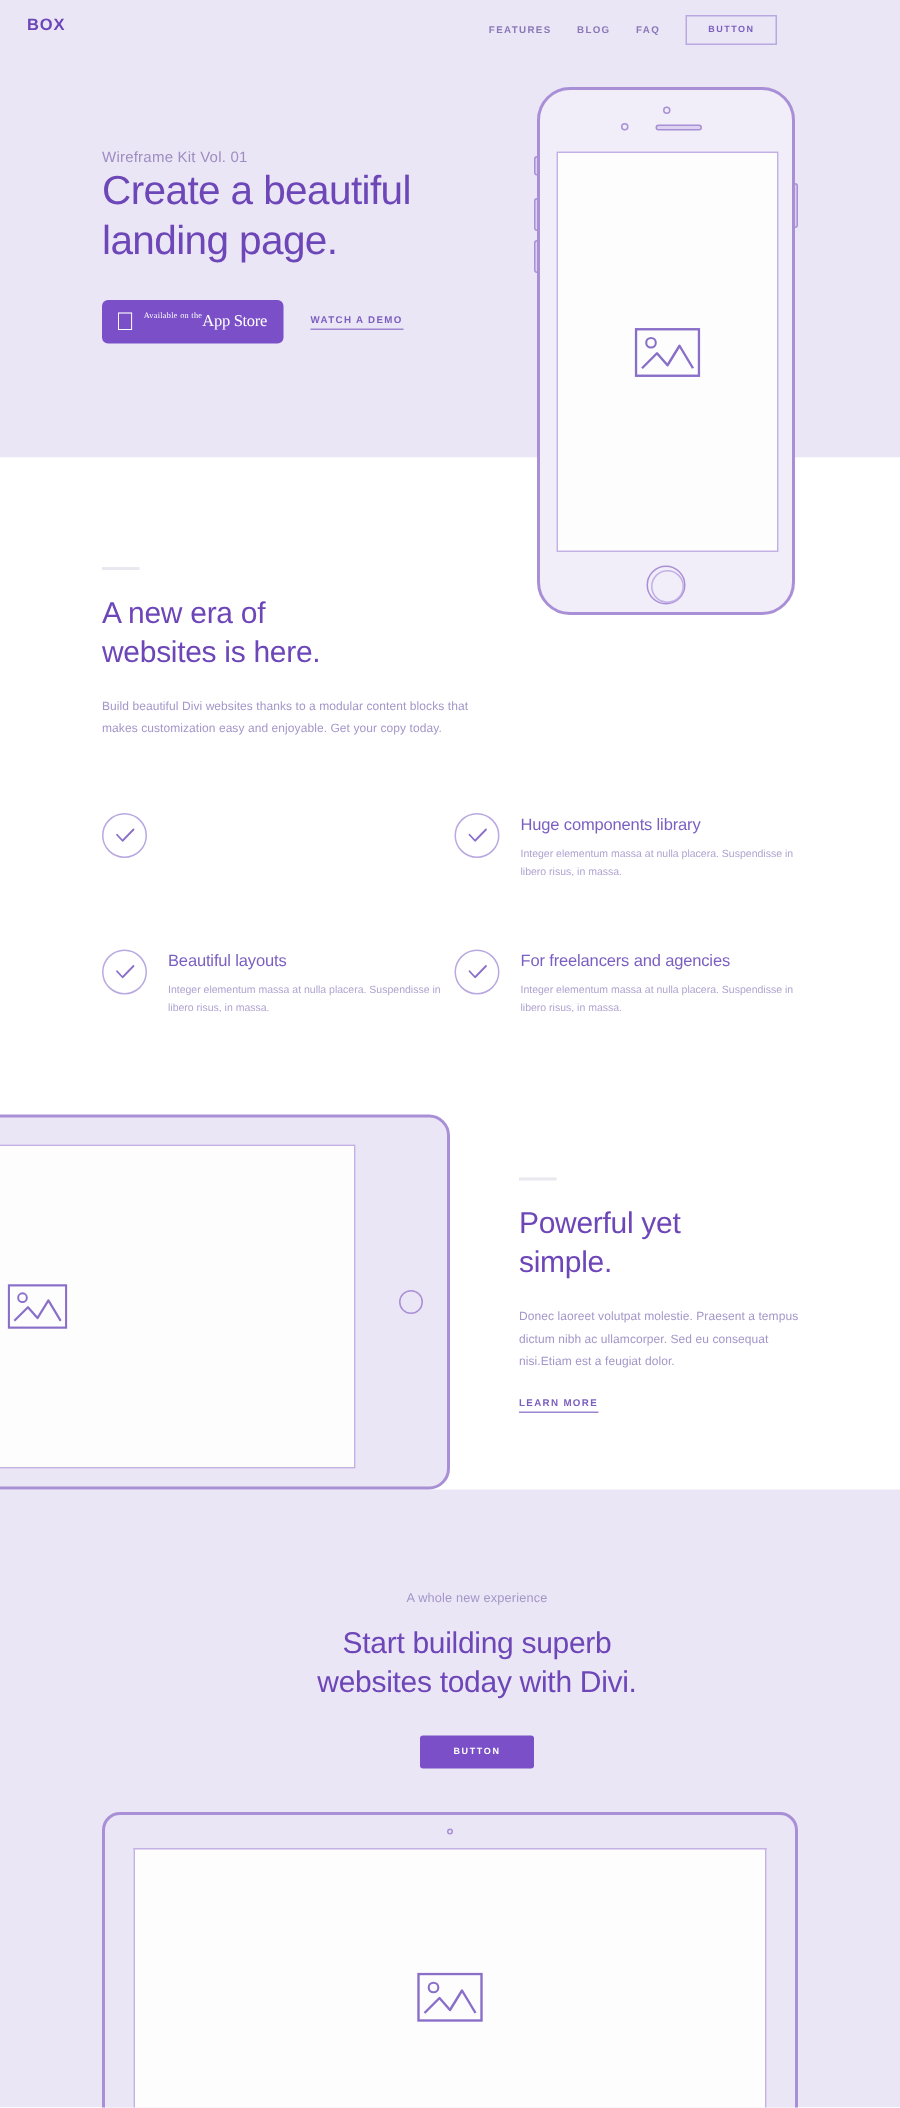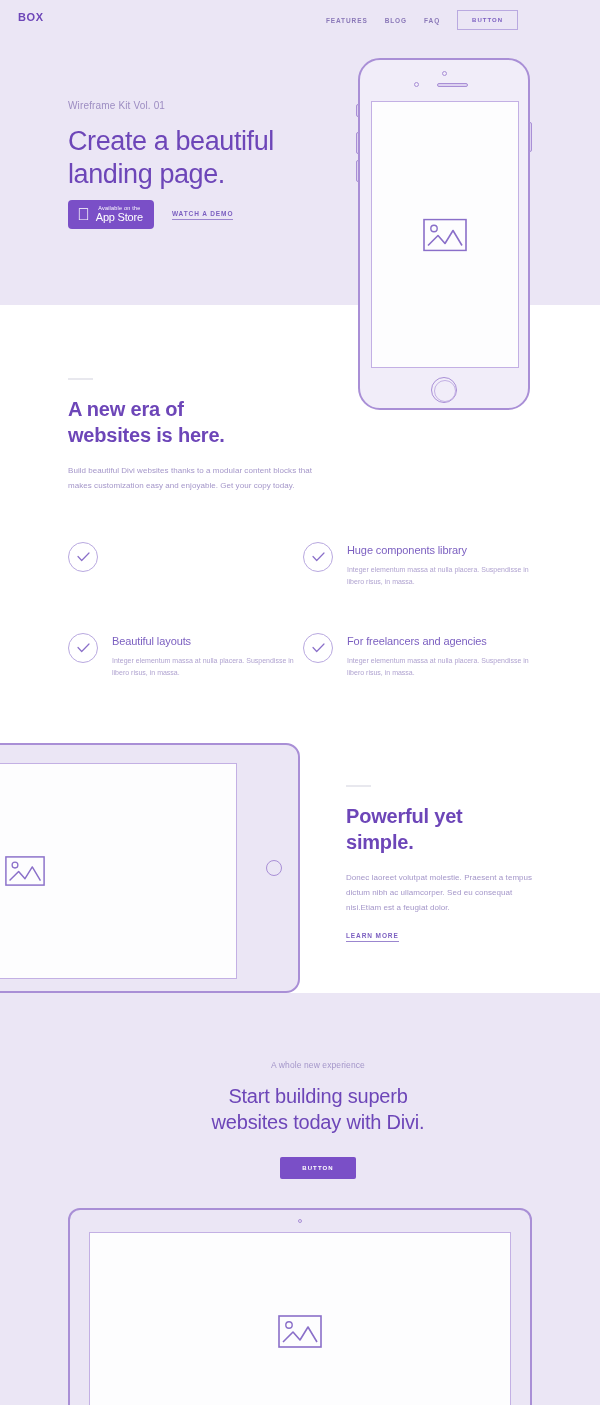--- a/index.html
+++ b/index.html
@@ -45,37 +45,37 @@
   }
   .nav-button {
     border: 1px solid #b9a9e0; background: transparent;
     color: #7b5fc0; font-size: 6px; font-weight: bold; letter-spacing: 1px;
     padding: 6px 14px; cursor: pointer; white-space: nowrap;
   }
 
   
   .hero-copy { position: absolute; left: 68px; top: 100px; width: 270px; }
   .eyebrow {
-    font-size: 10px; color: #9d8dc2; letter-spacing: 0.15px; margin-bottom: 14px;
+    font-size: 10px; color: #9d8dc2; letter-spacing: 0.15px; margin-bottom: 0;
   }
   .hero-title {
     font-size: 27px; line-height: 1.22; color: #6d46b8;
     font-weight: normal; letter-spacing: -0.4px;
   }
   .hero-actions {
     position: absolute; left: 68px; top: 200px;
     display: flex; align-items: center; gap: 18px;
   }
   .appstore {
     display: flex; align-items: center; gap: 6px;
     background: #7a4fc7; border-radius: 4px; padding: 6px 11px 6px 9px;
     cursor: pointer; border: none;
   }
   .apple-glyph { font-size: 17px; color: #ffffff; line-height: 1; }
-  .as-lines { display: flex; flex-direction: column; line-height: 1.05; }
+  .as-lines { display: flex; line-height: 1.05; font-family: Liberation Serif, serif; }
   .as-small { font-size: 5.5px; color: #ffffff; letter-spacing: 0.2px; }
   .as-big { font-size: 11px; color: #ffffff; font-weight: normal; letter-spacing: -0.2px; }
   .demo-link {
     font-size: 6.5px; font-weight: bold; letter-spacing: 0.9px;
     color: #7b5fc0; text-decoration: none; border-bottom: 1px solid #9b86cf;
     padding-bottom: 2px; white-space: nowrap;
   }
 
   
   .phone {
@@ -116,21 +116,21 @@
     background: #ddd2f0; border: 1px solid #a98fd6; border-radius: 0 2px 2px 0; }
 
   
   .img-ph { display: block; }
 
   
   .divider-line { width: 25px; height: 2px; background: #e8e8ee; }
   .sec2 { position: absolute; left: 68px; top: 378px; width: 260px; }
   .sec-title {
     font-size: 20px; line-height: 1.28; color: #6d46b8;
-    font-weight: bold; letter-spacing: -0.2px; margin-top: 17px;
+    font-weight: normal; letter-spacing: -0.2px; margin-top: 17px;
   }
   .sec-body {
     font-size: 8px; line-height: 1.85; color: #a496c9;
     margin-top: 16px; letter-spacing: 0.05px;
   }
 
   
   .features {
     position: absolute; left: 68px; top: 540px; width: 470px;
     display: grid; grid-template-columns: 235px 235px; row-gap: 42px;

